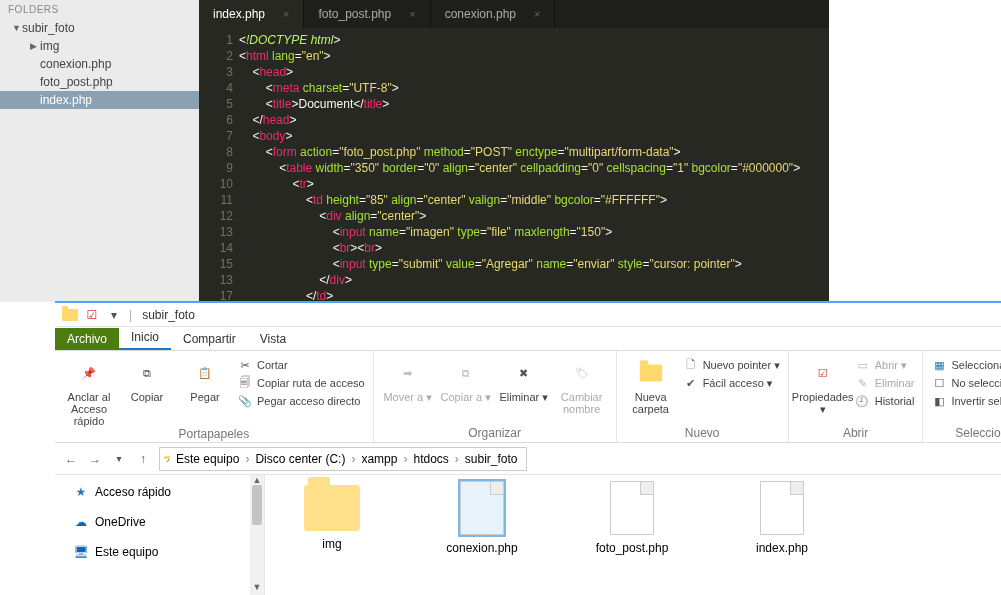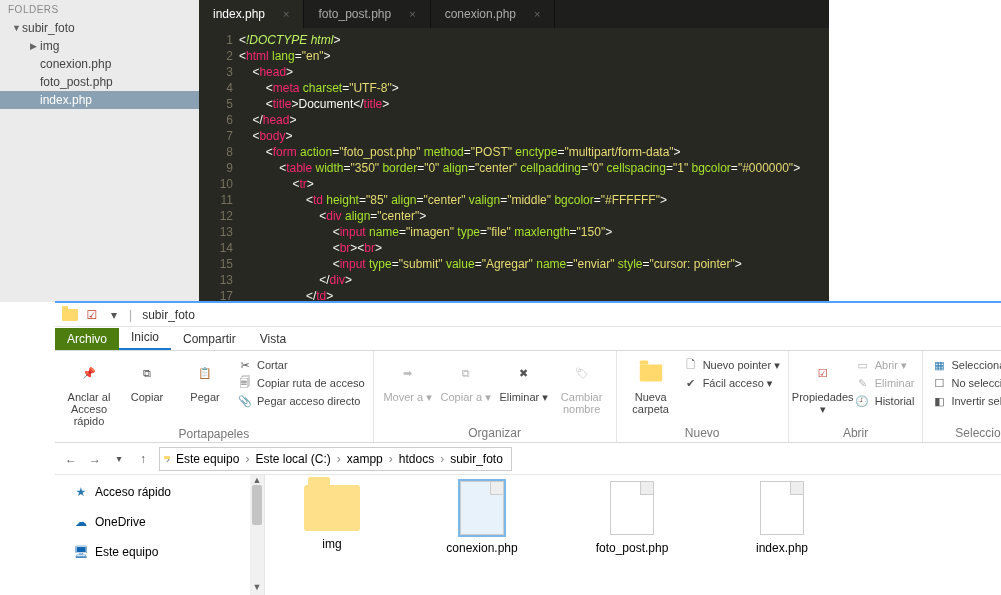--- a/index.html
+++ b/index.html
@@ -304,21 +304,21 @@
   <div class="addrbar">
     <span class="navarr">←</span>
     <span class="navarr">→</span>
     <span class="navarr" style="font-size:10px">▾</span>
     <span class="navarr">↑</span>
     <div class="crumbbox">
       <span class="ico"><span class="folder-ico"></span></span>
       <span class="csep">›</span>
       <span class="crumb">Este equipo</span>
         <span class="csep">›</span>
-      <span class="crumb">Este local (C:)</span>
+      <span class="crumb">Disco center (C:)</span>
         <span class="csep">›</span>
       <span class="crumb">xampp</span>
         <span class="csep">›</span>
       <span class="crumb">htdocs</span>
         <span class="csep">›</span>
       <span class="crumb">subir_foto</span>
     </div>
   </div>
 
   <div class="content">

